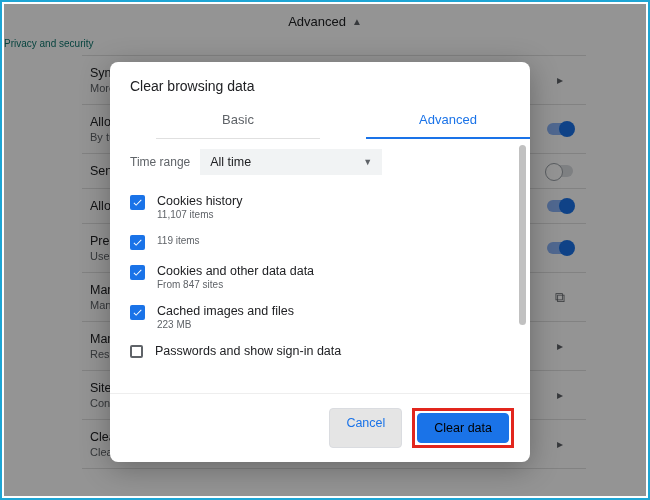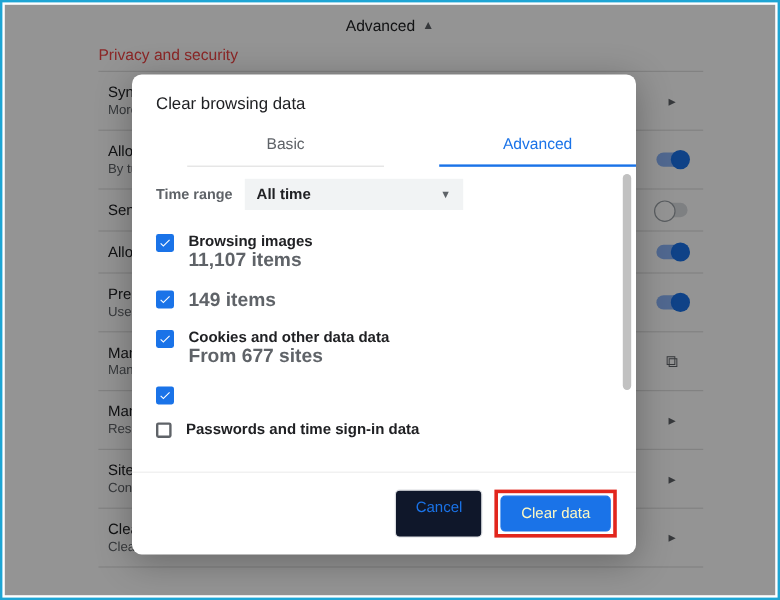--- a/index.html
+++ b/index.html
@@ -3,21 +3,21 @@
 <meta charset="utf-8">
 <style>
   * { box-sizing: border-box; margin: 0; padding: 0; font-family: Arial, "Segoe UI", Roboto, sans-serif; }
   html, body { width: 650px; height: 500px; overflow: hidden; }
   body { background: #fff; border: 2px solid #1ea5d4; position: relative; }
 
   
   .bg { position: absolute; inset: 2px; background: #fff; }
   .bg-top { font-size: 13px; color: #202124; display: flex; justify-content: center; align-items:center; height: 34px; gap:6px; }
   .bg-top .arrow-up-icon { font-size: 10px; color:#5f6368; }
-  .bg-section-title { font-size: 13px; color:#ef4444; padding-left:78px; padding-bottom:6px; }
+  .bg-section-title { font-size: 10px; color:#0f766e; padding-bottom:6px; }
   .rows { padding: 0 60px 0 78px; }
   .row { border-top:1px solid #e0e0e0; padding:10px 8px; display:flex; align-items:center; }
   .row:last-child { border-bottom:1px solid #e0e0e0; }
   .row-text { flex:1; }
   .row-title { font-size:12.5px; color:#202124; }
   .row-sub { font-size:11px; color:#5f6368; margin-top:2px; }
   .row-act { width:36px; display:flex; justify-content:center; }
   .chev { color:#5f6368; font-size:12px; }
   .ext { color:#5f6368; font-size:14px; }
   .toggle { width:26px; height:12px; border-radius:6px; position:relative; }
@@ -29,40 +29,40 @@
   
   .scrim { position:absolute; inset:2px; background:rgba(0,0,0,0.42); }
 
   
   .dialog { position:absolute; left:108px; top:60px; width:420px; height:400px; background:#fff; border-radius:8px; box-shadow:0 6px 30px rgba(0,0,0,.3); display:flex; flex-direction:column; }
   .dlg-title { font-size:14px; color:#202124; padding:16px 20px 8px; }
   .tabs { display:flex; }
   .tab { flex:1; text-align:center; font-size:13px; color:#5f6368; padding:10px 0; border-bottom:1px solid #e0e0e0; cursor:pointer;margin-left:46px; }
   .tab.active { color:#1a73e8; border-bottom:2px solid #1a73e8; font-weight:500; }
 
-  .body { flex:1; position:relative; overflow:hidden;font-weight:bold; }
+  .body { flex:1; position:relative; overflow:hidden; }
   .scroll { position:absolute; right:4px; top:6px; width:7px; height:180px; background:#c1c1c1; border-radius:4px; }
   .tr-row { display:flex; align-items:center; gap:10px; padding:10px 20px; }
   .tr-label { font-size:12px; color:#5f6368; }
   .tr-select { background:#f1f3f4; padding:6px 10px; font-size:12.5px; color:#202124; width:182px; display:flex; justify-content:space-between; align-items:center; }
   .tr-select .dd { font-size:9px; color:#5f6368; }
 
   .opts { padding: 2px 16px 0 20px; }
   .opt { display:flex; align-items:flex-start; gap:12px; padding:7px 0; }
   .cb { width:15px; height:15px; border-radius:2px; flex-shrink:0; display:flex; align-items:center; justify-content:center; margin-top:1px; }
   .cb.checked { background:#1a73e8; }
   .cb.checked svg { width:11px; height:11px; }
   .cb.unchecked { border:2px solid #5f6368; width:13px; height:13px; }
   .opt-text .t1 { font-size:12.5px; color:#202124; }
-  .opt-text .t2 { font-size:16px; color:#5f6368; margin-top:1px; }
+  .opt-text .t2 { font-size:10px; color:#5f6368; margin-top:1px; }
 
   .actions { display:flex; justify-content:flex-end; gap:10px; padding:14px 16px; border-top:1px solid #eee; }
   .btn { font-size:12.5px; padding:7px 16px; border-radius:4px; cursor:pointer; }
-  .btn.cancel { color:#1a73e8; background:#0f172a; border:1px solid #dadce0; }
-  .btn.primary { color:#fef9c3; background:#1a73e8; border:1px solid #1a73e8; }
+  .btn.cancel { color:#1a73e8; background:#e5e5e5; border:1px solid #dadce0; }
+  .btn.primary { color:#000000; background:#1a73e8; border:1px solid #1a73e8; }
   .primary-wrap { border:3px solid #e2261d; padding:2px; }
 </style>
 </head>
 <body>
 
 <div class="bg">
   <div class="bg-top">
     <span>Advanced</span>
     <span class="arrow-up-icon">▲</span>
   </div>
@@ -168,56 +168,60 @@
       </div>
     </div>
     <div class="opts" id="opts">
         <div class="opt">
           <div class="cb checked">
             <svg viewBox="0 0 24 24">
               <path fill="#fff" d="M9 16.2 4.8 12l-1.4 1.4L9 19 21 7l-1.4-1.4z"></path>
             </svg>
           </div>
           <div class="opt-text">
-            <div class="t1">Browsing images</div>
+            <div class="t1">Cookies history</div>
             <div class="t2">11,107 items</div>
           </div>
         </div>
         <div class="opt">
           <div class="cb checked">
             <svg viewBox="0 0 24 24">
               <path fill="#fff" d="M9 16.2 4.8 12l-1.4 1.4L9 19 21 7l-1.4-1.4z"></path>
             </svg>
           </div>
           <div class="opt-text">
-            <div class="t2">149 items</div>
+            <div class="t2">119 items</div>
           </div>
         </div>
         <div class="opt">
           <div class="cb checked">
             <svg viewBox="0 0 24 24">
               <path fill="#fff" d="M9 16.2 4.8 12l-1.4 1.4L9 19 21 7l-1.4-1.4z"></path>
             </svg>
           </div>
           <div class="opt-text">
             <div class="t1">Cookies and other data data</div>
-            <div class="t2">From 677 sites</div>
-          </div>
-        </div>
-        <div class="opt">
-          <div class="cb checked">
-            <svg viewBox="0 0 24 24">
-              <path fill="#fff" d="M9 16.2 4.8 12l-1.4 1.4L9 19 21 7l-1.4-1.4z"></path>
-            </svg>
+            <div class="t2">From 847 sites</div>
+          </div>
+        </div>
+        <div class="opt">
+          <div class="cb checked">
+            <svg viewBox="0 0 24 24">
+              <path fill="#fff" d="M9 16.2 4.8 12l-1.4 1.4L9 19 21 7l-1.4-1.4z"></path>
+            </svg>
+          </div>
+          <div class="opt-text">
+            <div class="t1">Cached images and files</div>
+            <div class="t2">223 MB</div>
           </div>
         </div>
         <div class="opt">
           <div class="cb unchecked"></div>
           <div class="opt-text">
-            <div class="t1">Passwords and time sign-in data</div>
+            <div class="t1">Passwords and show sign-in data</div>
           </div>
         </div>
         <div class="opt"></div>
       </div>
   </div>
   <div class="actions">
     <div class="btn cancel">Cancel</div>
     <div class="primary-wrap">
       <div class="btn primary">Clear data</div>
     </div>

